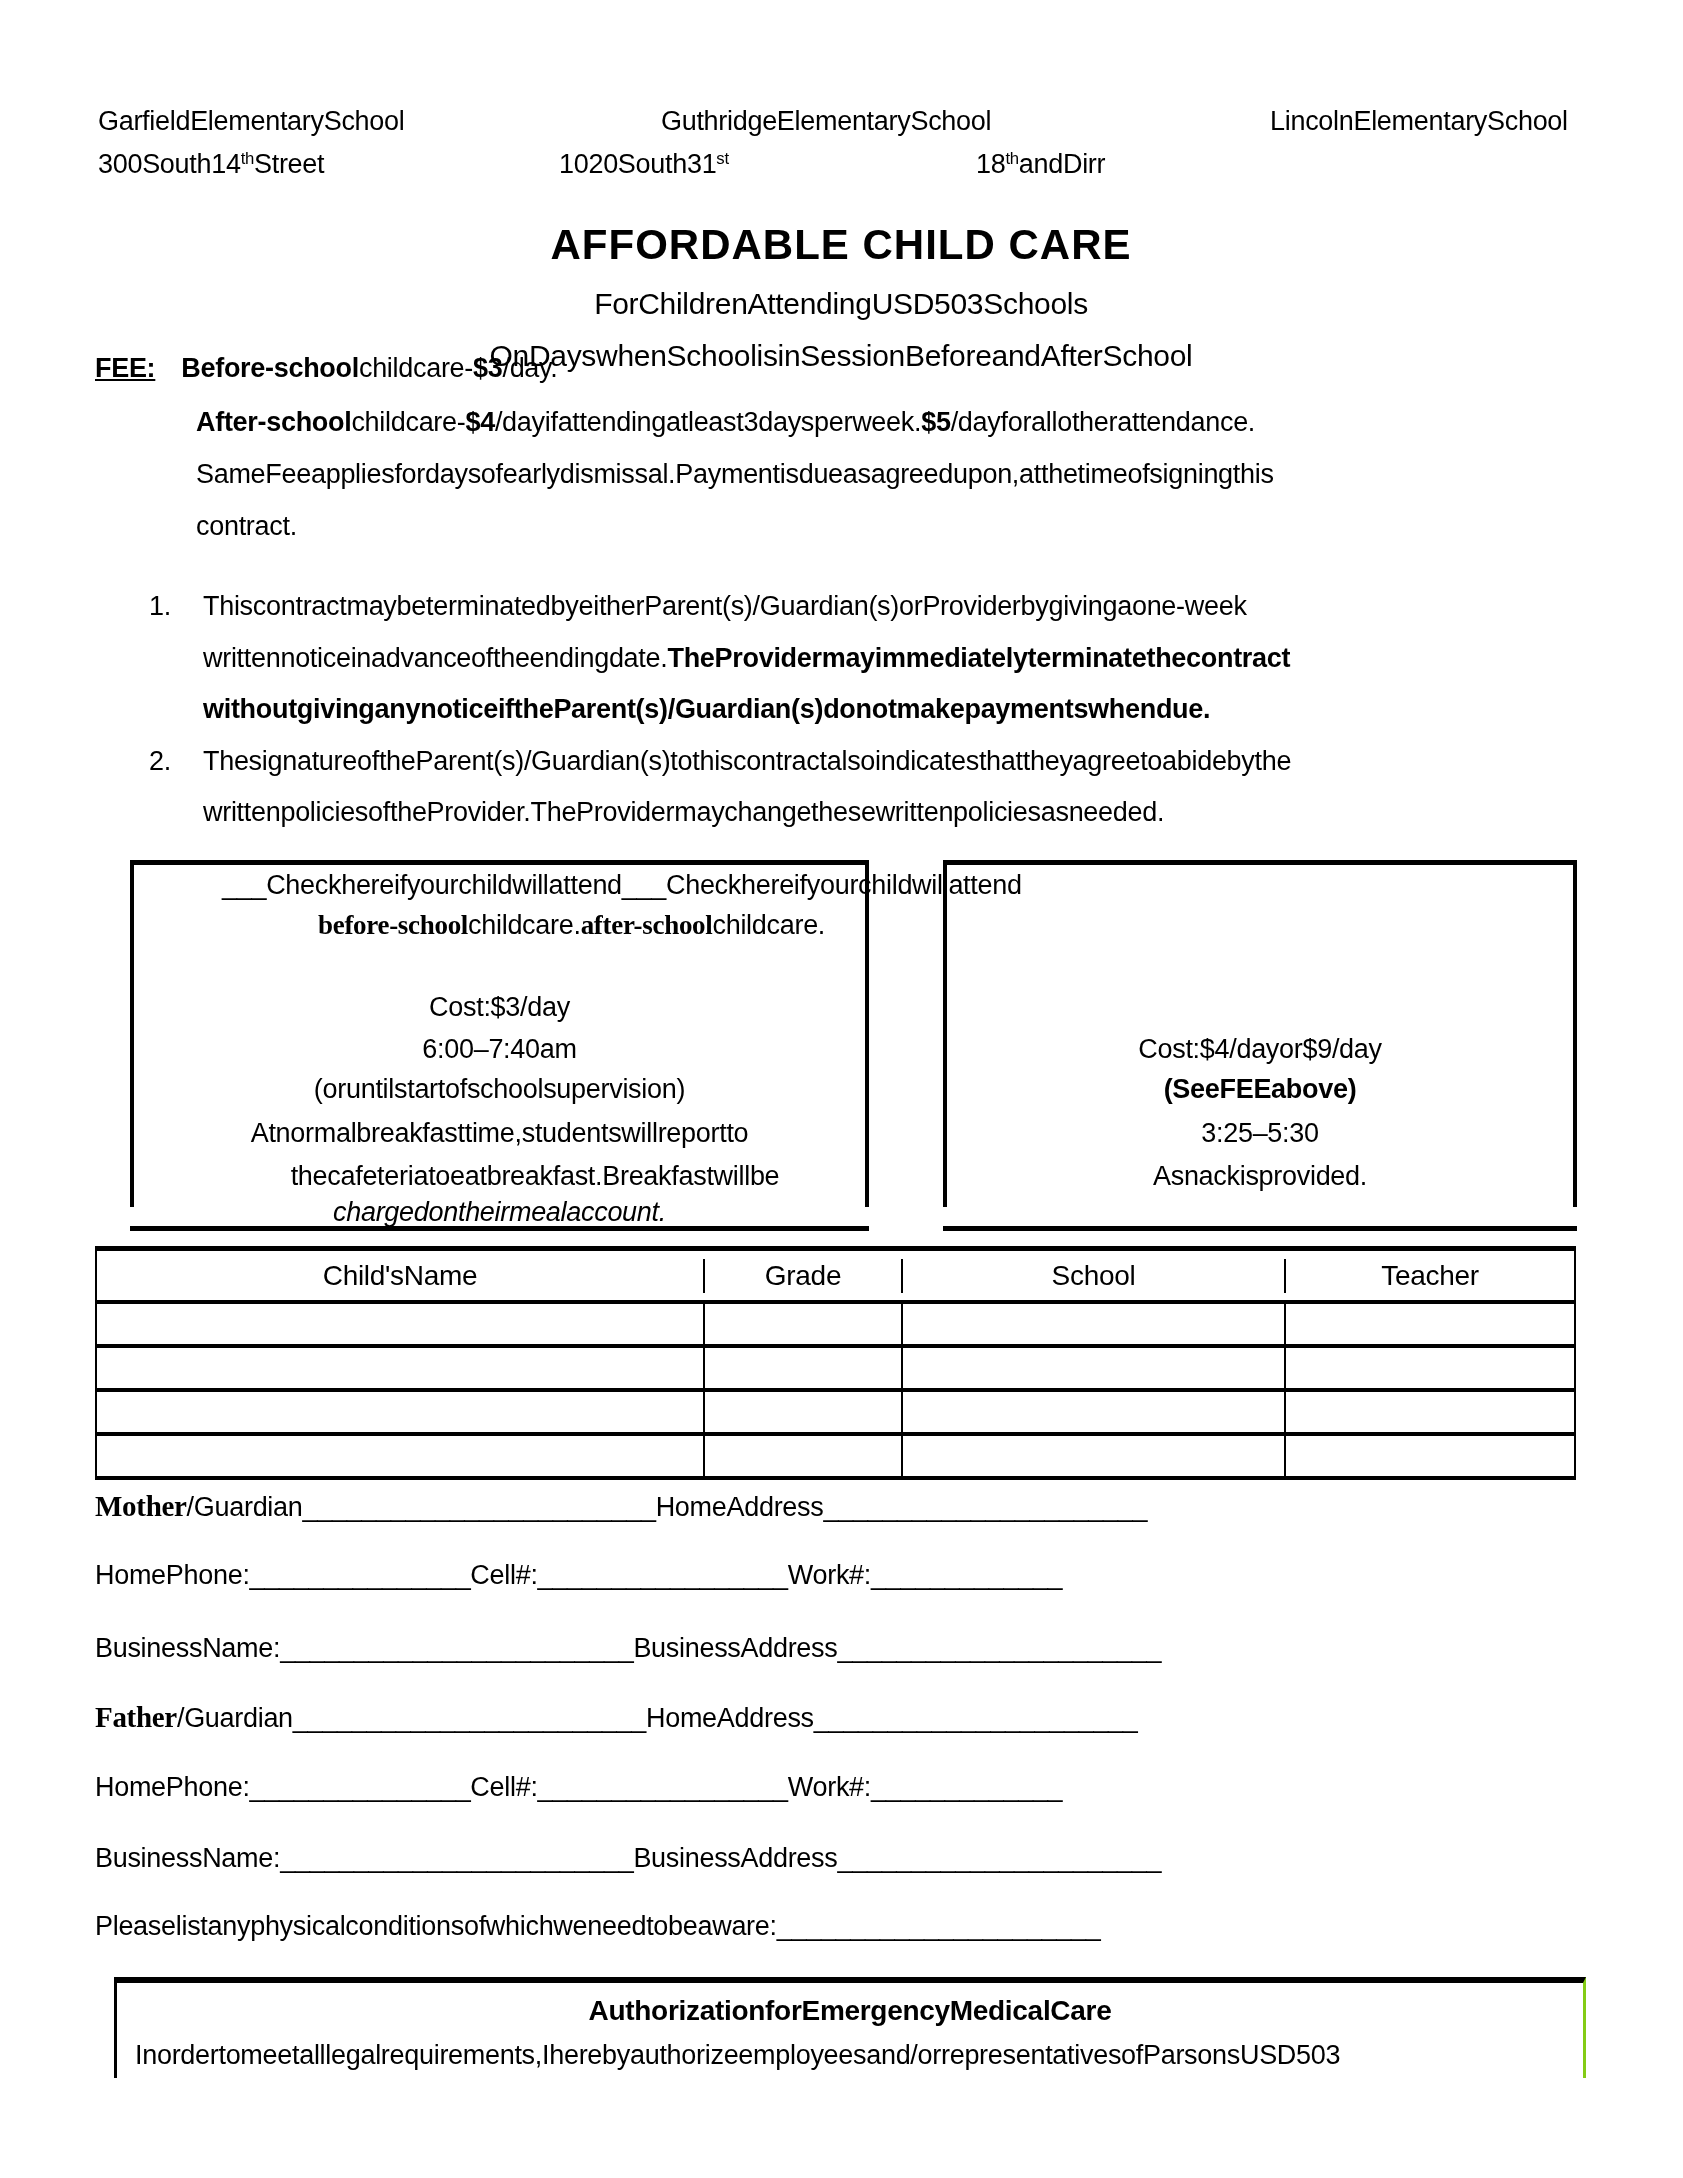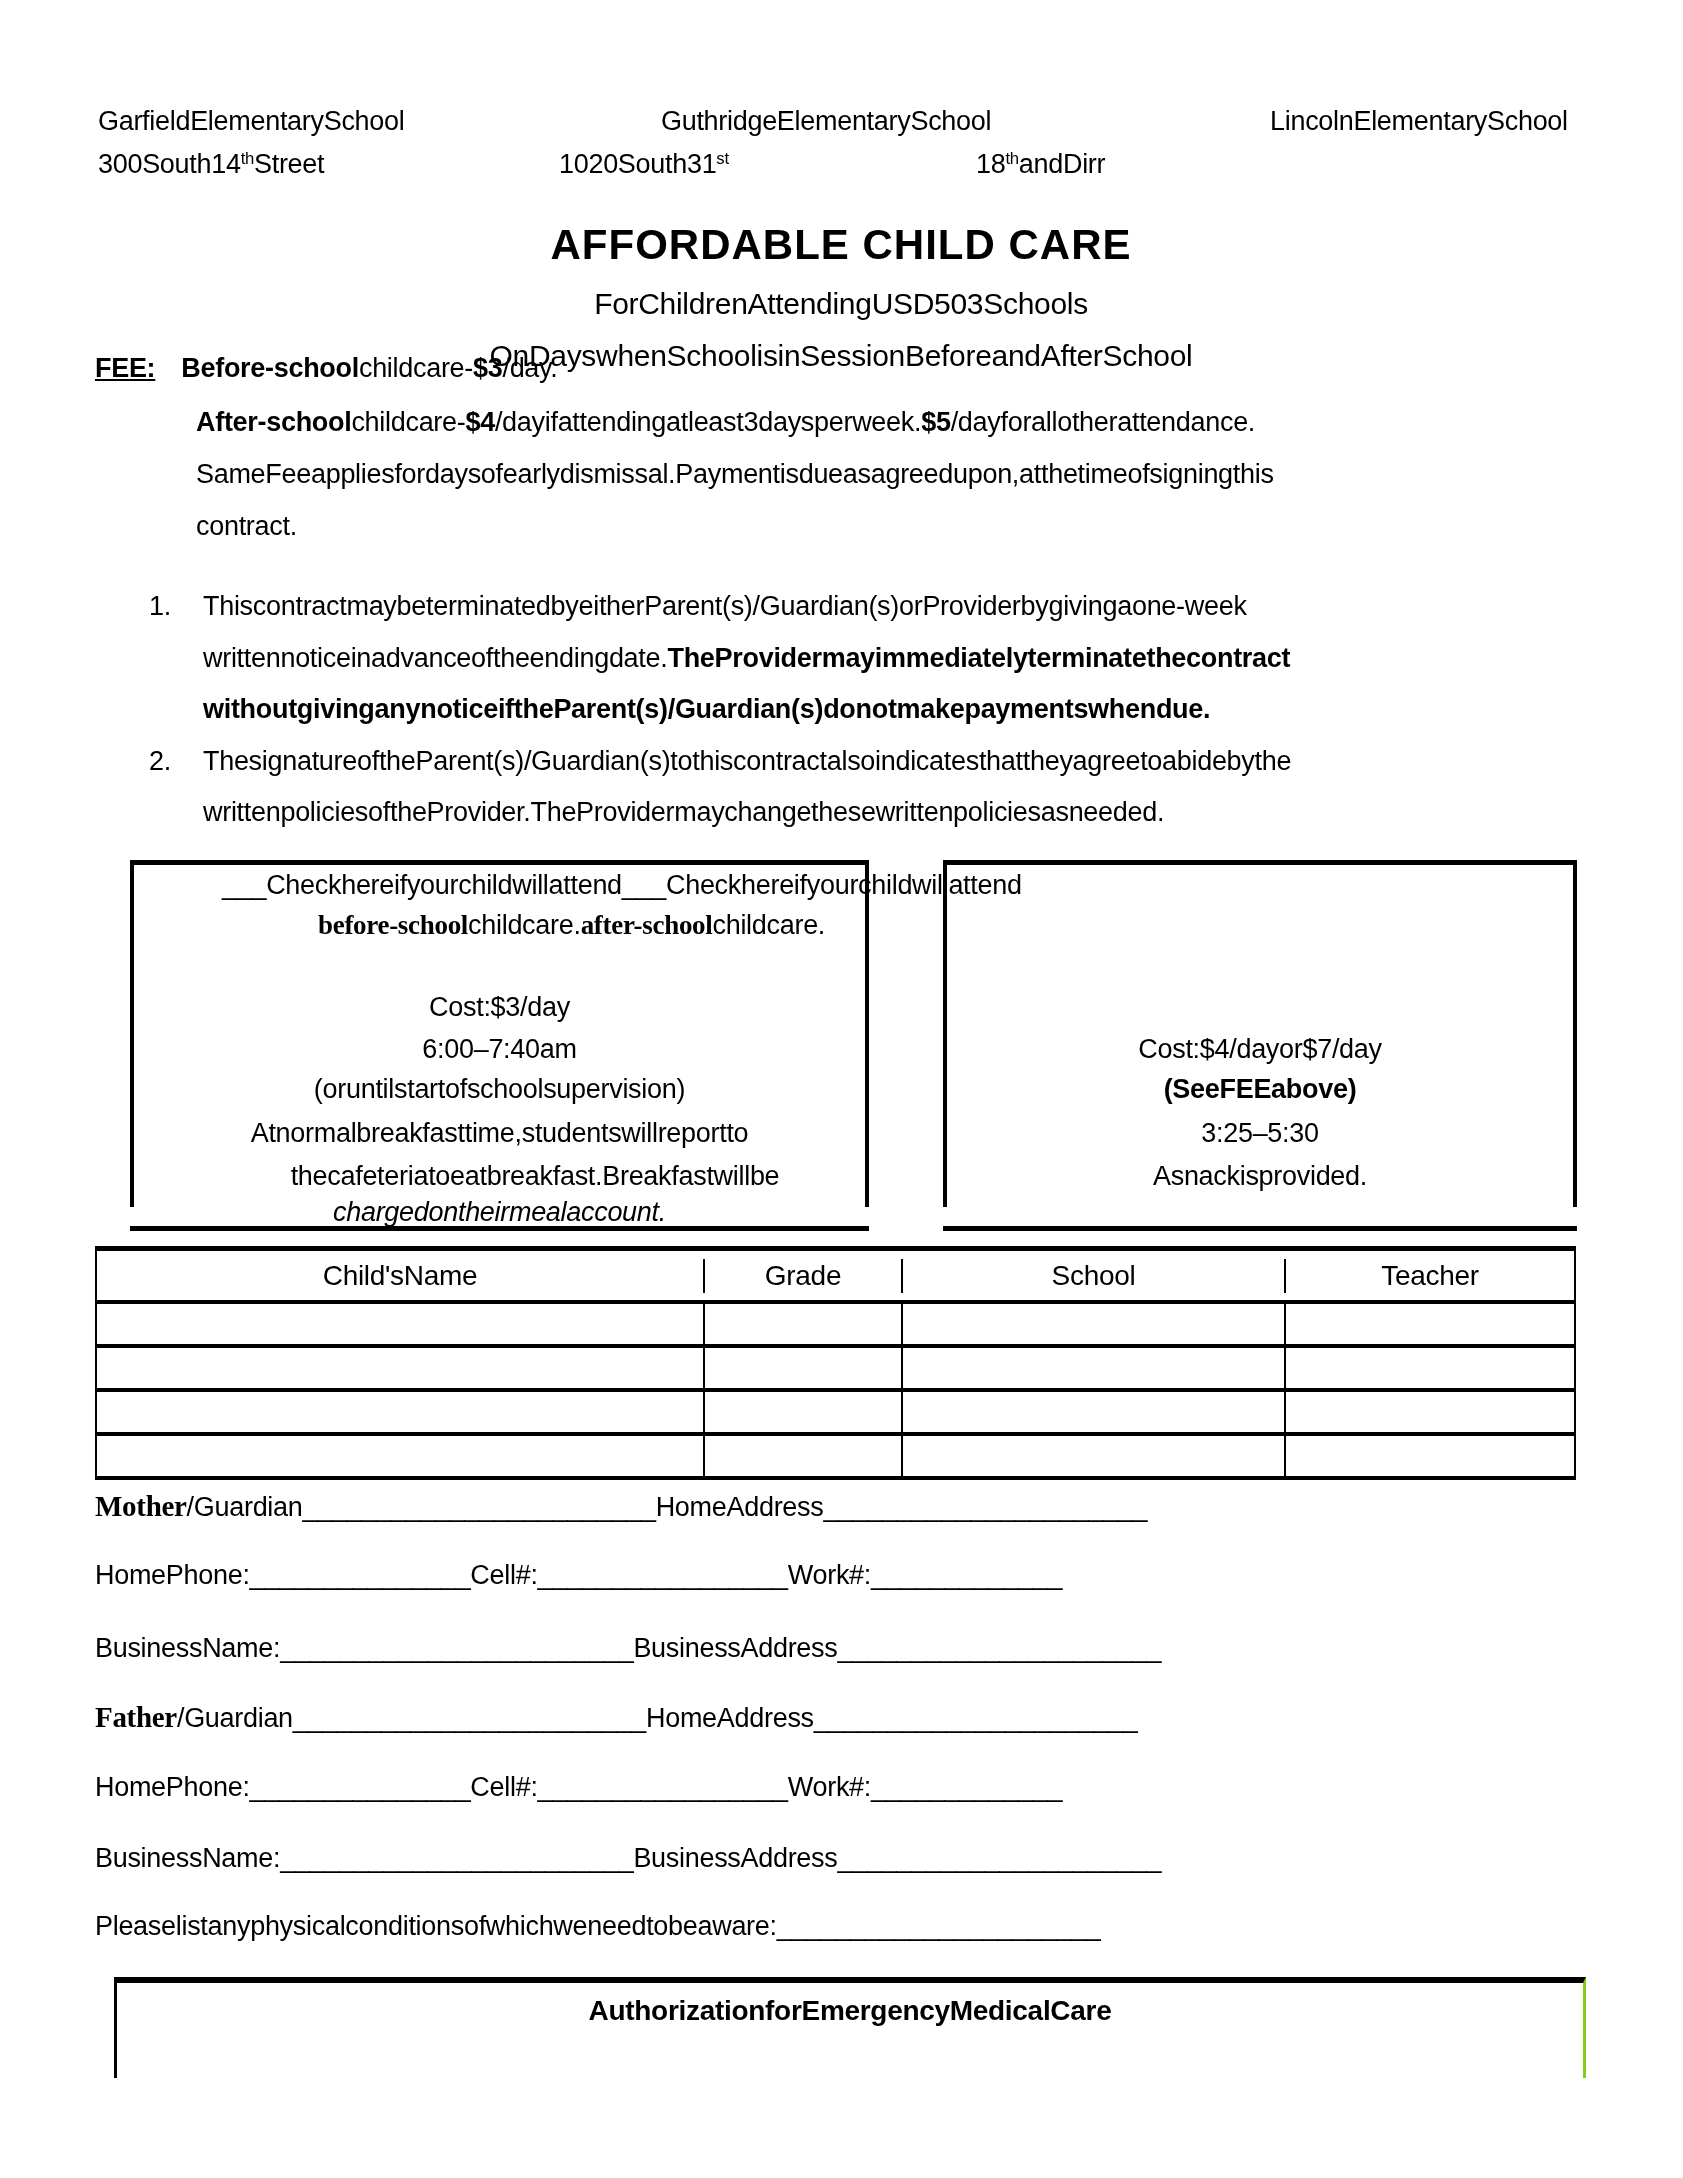--- a/index.html
+++ b/index.html
@@ -102,21 +102,21 @@
   <div class="abs t27" style="left:318px; top:908px;">
     <span class="serifb">before-school</span><span>childcare.</span><span class="serifb">after-school</span><span>childcare.</span>
   </div>
   <div class="abs t27 ctr" style="left:130px; top:951px; width:739px;">Cost:$3/day</div>
   <div class="abs t27 ctr" style="left:130px; top:993px; width:739px;">6:00–7:40am</div>
   <div class="abs t27 ctr" style="left:130px; top:1033px; width:739px;">(oruntilstartofschoolsupervision)</div>
   <div class="abs t27 ctr" style="left:130px; top:1077px; width:739px;">Atnormalbreakfasttime,studentswillreportto</div>
   <div class="abs t27 ctr" style="left:130px; top:1120px; width:810px;">thecafeteriatoeatbreakfast.Breakfastwillbe</div>
   <div class="abs t27 ctr" style="left:130px; top:1156px; width:739px;font-style:italic;">chargedontheirmealaccount.</div>
 
-  <div class="abs t27 ctr" style="left:943px; top:993px; width:634px;">Cost:$4/dayor$7/day</div>
+  <div class="abs t27 ctr" style="left:943px; top:993px; width:634px;">Cost:$4/dayor$9/day</div>
   <div class="abs t27 ctr" style="left:943px; top:1033px; width:634px;font-weight:bold;">(SeeFEEabove)</div>
   <div class="abs t27 ctr" style="left:943px; top:1077px; width:634px;">3:25–5:30</div>
   <div class="abs t27 ctr" style="left:943px; top:1120px; width:634px;">Asnackisprovided.</div>
 
   <div class="abs box-frame" style="left:130px; top:860px; width:731px; height:342px;"></div>
   <div class="abs box-frame" style="left:943px; top:860px; width:626px; height:342px;"></div>
   <div class="abs hrule" style="left:130px; top:1226px; width:739px;"></div>
   <div class="abs hrule" style="left:943px; top:1226px; width:634px;"></div>
 
   <div class="abs" style="left:95px; top:1246px; width:1481px;">
@@ -173,16 +173,17 @@
   <div class="abs t27" style="left:95px; top:1841px;">
     <span>BusinessName:</span><span>________________________</span><span>BusinessAddress</span><span>______________________</span>
   </div>
 
   <div class="abs t27" style="left:95px; top:1909px;">
     <span>Pleaselistanyphysicalconditionsofwhichweneedtobeaware:</span><span>______________________</span>
   </div>
 
   <div class="abs auth-box" style="left:114px; top:1977px; width:1466px; height:95px;">
     <div class="auth-title">AuthorizationforEmergencyMedicalCare</div>
+    <div class="auth-body">Inordertomeetalllegalrequirements,Iherebyauthorizeemployeesand/orrepresentativesofParsonsUSD503</div>
   </div>
 
 </div>
 
 
 </body></html>

